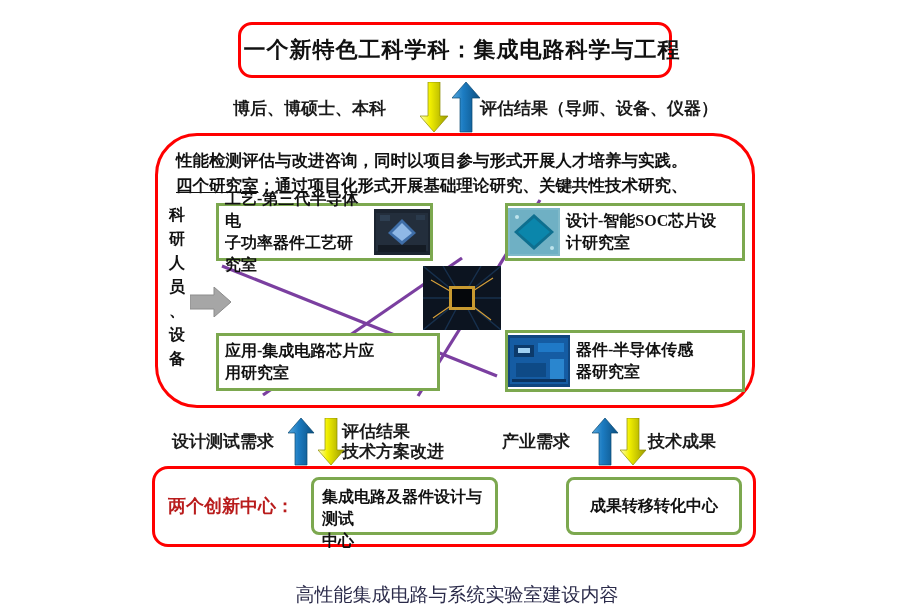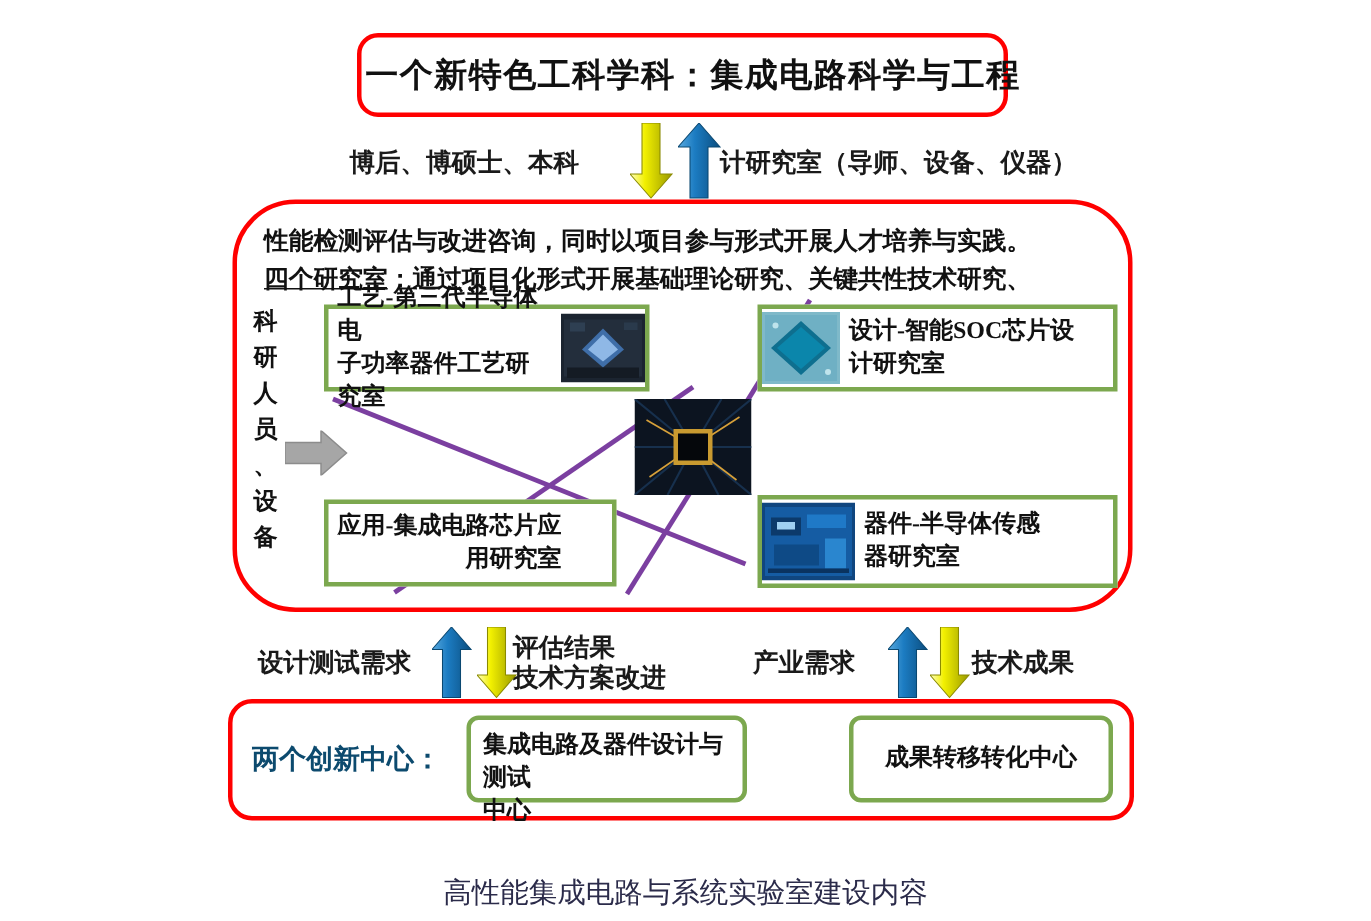--- a/index.html
+++ b/index.html
@@ -57,21 +57,21 @@
     font-size:16px;font-weight:bold;color:#111;line-height:24px;
     text-align:center;
   }
 
   
   #gray-arrow{left:190px;top:287px;}
 
   
   #lab-tl{left:216px;top:203px;width:217px;height:58px;}
   #lab-tr{left:505px;top:203px;width:240px;height:58px;}
-  #lab-bl{left:216px;top:333px;width:195px;height:58px;text-align:right;}
+  #lab-bl{left:216px;top:333px;width:224px;height:58px;}
   #lab-br{left:505px;top:330px;width:240px;height:62px;}
 
   .lab-text{
     font-size:16px;font-weight:bold;color:#111;line-height:22px;
     padding:0 6px;
   }
   .lab-img{flex:0 0 auto;}
 
   
   #center-chip{position:absolute;left:423px;top:266px;width:78px;height:64px;}
@@ -84,21 +84,21 @@
   #lbl-b1{left:172px;top:432px;}
   #lbl-b2{left:342px;top:422px;}
   #lbl-b3{left:502px;top:432px;}
   #lbl-b4{left:648px;top:432px;}
 
   
   #centers-box{
     left:152px;top:466px;width:604px;height:81px;border-radius:16px;
   }
   #centers-label{
-    position:absolute;left:168px;top:494px;font-size:18px;font-weight:bold;color:#0c4a6e;
+    position:absolute;left:168px;top:494px;font-size:18px;font-weight:bold;color:#b91c1c;
     white-space:nowrap;
     text-align:right;
   }
   #center-1{
     left:311px;top:477px;width:187px;height:58px;border-radius:8px;
     align-items:flex-start;
   }
   #center-2{
     left:566px;top:477px;width:176px;height:58px;border-radius:8px;
     justify-content:center;
@@ -114,21 +114,21 @@
 </head>
 <body>
 
 <div class="canvas">
 
   <div class="red-box" id="title-box">
     <span id="title-text">一个新特色工科学科：集成电路科学与工程</span>
   </div>
 
   <div class="flow-label" id="lbl-top-left">博后、博硕士、本科</div>
-  <div class="flow-label" id="lbl-top-right">计研究室（导师、设备、仪器）</div>
+  <div class="flow-label" id="lbl-top-right">评估结果（导师、设备、仪器）</div>
 
   <svg class="arrow" style="left:420px;top:82px;" width="30" height="52">
     <defs>
       <linearGradient id="gy" x1="0" y1="0" x2="1" y2="0">
         <stop offset="0%" stop-color="#FFFFC0"></stop>
         <stop offset="35%" stop-color="#F2F000"></stop>
         <stop offset="100%" stop-color="#9A9A00"></stop>
       </linearGradient>
       <linearGradient id="gb" x1="0" y1="0" x2="1" y2="0">
         <stop offset="0%" stop-color="#59A9DE"></stop>

